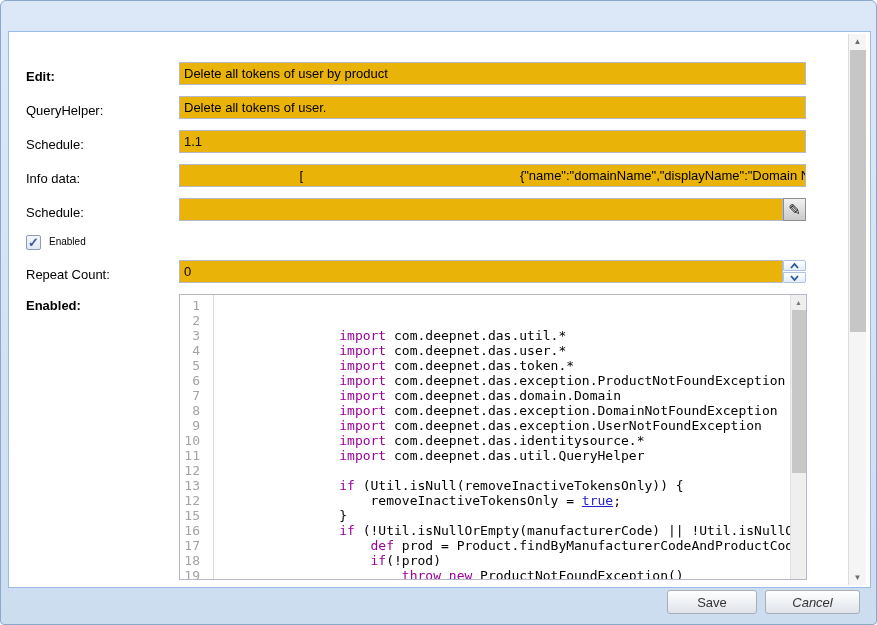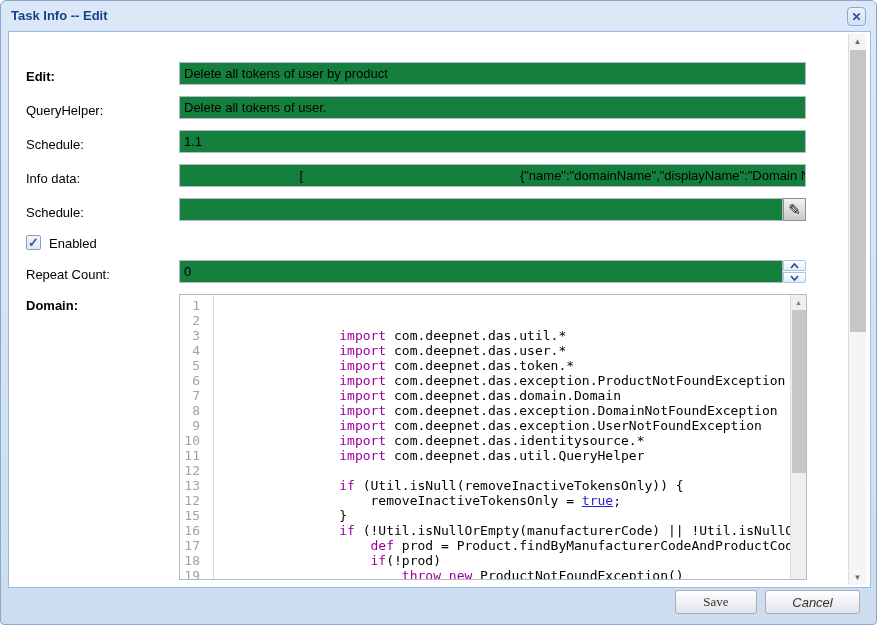--- a/index.html
+++ b/index.html
@@ -32,21 +32,21 @@
   .panel {
     position:absolute; left:7px; top:30px; width:863px; height:557px;
     background:#fff; border:1px solid #99bbe8;
   }
 
   .flabel { position:absolute; left:17px; font-size:13px; color:#000; }
   .flabel.bold { font-weight:bold; }
 
   .tfield {
     position:absolute; left:170px; width:627px; height:23px;
-    border:1px solid #b5b8c8; background:#15803d;
+    border:1px solid #b5b8c8; background:#eab308;
     font-size:13px; color:#000; padding:3px 4px 0 4px;
     white-space:pre; overflow:hidden;
   }
 
   
   .pencilbtn {
     position:absolute; left:774px; width:23px; height:23px;
     border:1px solid #8f8f8f; background:linear-gradient(#f2f2f2,#c9c9c9);
     display:flex; align-items:center; justify-content:center;
     font-size:15px; color:#111; cursor:pointer;
@@ -63,21 +63,21 @@
 
   
   .checkbox {
     position:absolute; left:17px; top:203px; width:15px; height:15px;
     border:1px solid #8e9cb5; border-radius:2px;
     background:linear-gradient(#f4f6f9,#dfe9f4);
     color:#4355ad; font-size:13px; font-weight:bold;
     display:flex; align-items:center; justify-content:center;
     cursor:pointer; line-height:1;
   }
-  .cblabel { position:absolute; left:40px; top:204px; font-size:13px; color:#000; }
+  .cblabel { position:absolute; left:40px; top:204px; font-size:10px; color:#000; }
 
   
   .editor {
     position:absolute; left:170px; top:262px; width:628px; height:286px;
     border:1px solid #b5b8c8; background:#fff; overflow:hidden;
   }
   .gutterline { position:absolute; left:33px; top:0; bottom:0; width:1px; background:#dadada; }
   .slines { position:absolute; left:0; top:3px; right:16px; font-family:"DejaVu Sans Mono",monospace; font-size:13px; line-height:15px; }
   .sline { display:flex; height:15px; }
   .ln { width:27px; padding-right:7px; text-align:right; color:#a3a3a3; flex:none; }
@@ -99,35 +99,29 @@
 
   
   .footer { position:absolute; left:0; right:0; bottom:0; height:38px; }
   .btn {
     position:absolute; top:4px; height:24px;
     border:1px solid #a9aeb6; border-radius:3px;
     background:linear-gradient(#ffffff,#dfe3e9);
     font-family:"Liberation Sans",sans-serif; font-size:13px; color:#333;
     cursor:pointer;
   }
-  .btn.save { right:119px; width:82px;font-family:Liberation Serif, serif; }
+  .btn.save { right:119px; width:90px; }
   .btn.cancel { right:16px; width:95px;font-style:italic; }
 </style>
 </head>
 <body>
 
 <div class="stage">
   <div class="window">
 
-    <div class="titlebar">
-      <span class="title">Task Info -- Edit</span>
-      <div class="closebtn">
-        <span>✕</span>
-      </div>
-    </div>
 
     <div class="panel">
 
       <span class="flabel bold" style="top:37px">Edit:</span>
       <div class="tfield" style="top:30px">Delete all tokens of user by product</div>
 
       <span class="flabel" style="top:71px">QueryHelper:</span>
       <div class="tfield" style="top:64px">Delete all tokens of user.</div>
 
       <span class="flabel" style="top:105px">Schedule:</span>
@@ -155,21 +149,21 @@
               <polyline points="1,5 4.5,1 8,5" fill="none" stroke="#2b5797" stroke-width="1.8"></polyline>
             </svg>
         </div>
         <div class="spinbtn down">
           <svg width="9" height="6" viewBox="0 0 9 6">
               <polyline points="1,1 4.5,5 8,1" fill="none" stroke="#2b5797" stroke-width="1.8"></polyline>
             </svg>
         </div>
       </div>
 
-      <span class="flabel bold" style="top:266px">Domain:</span>
+      <span class="flabel bold" style="top:266px">Enabled:</span>
       <div class="editor">
         <div class="gutterline"></div>
         <div class="slines" id="slines">
             <div class="sline">
               <span class="ln">1</span>
               <span class="code"></span>
             </div>
             <div class="sline">
               <span class="ln">2</span>
               <span class="code"></span>

